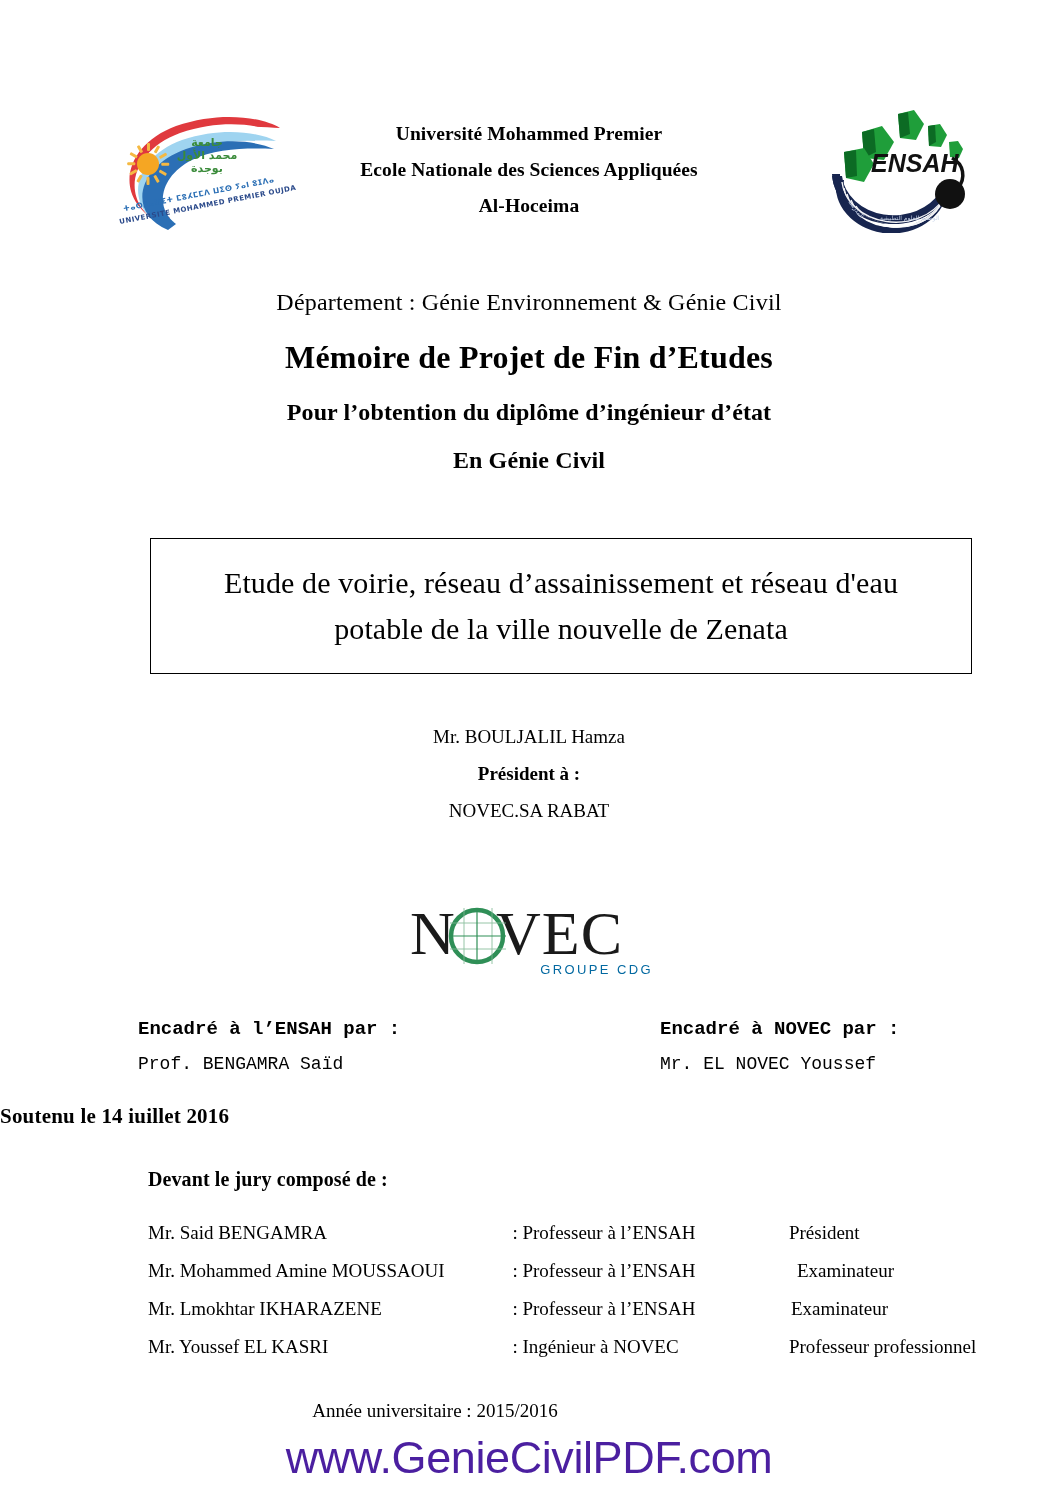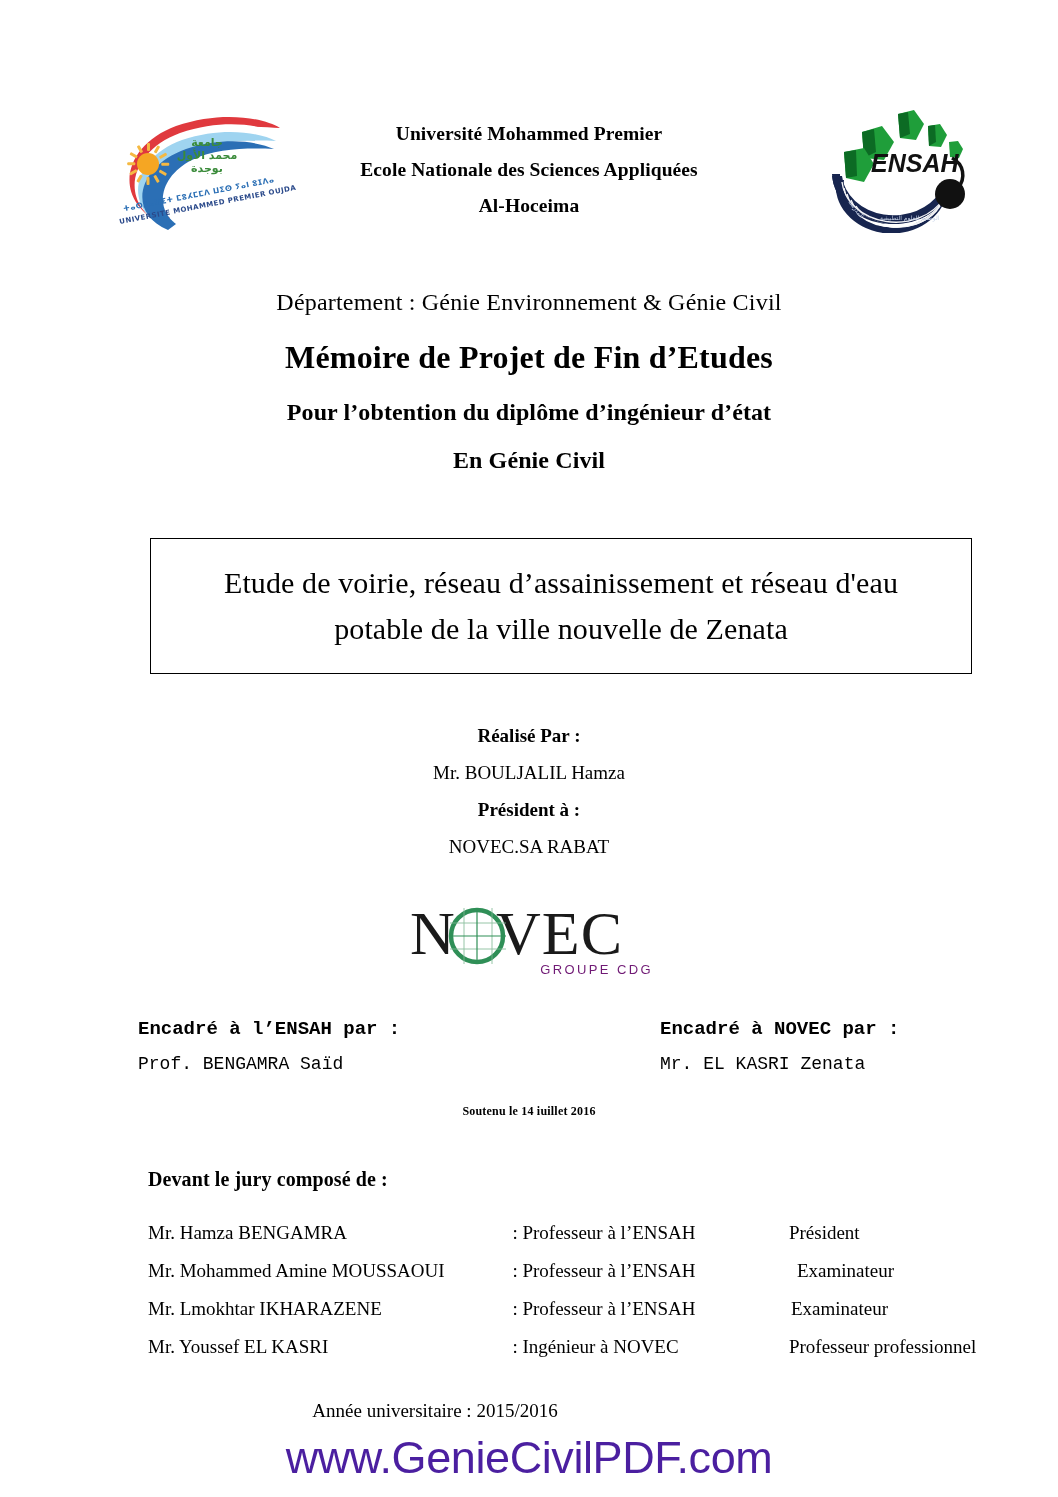--- a/index.html
+++ b/index.html
@@ -200,21 +200,21 @@
     width: 245px;
     height: 86px;
   }
   .novec-sub {
     position: absolute;
     right: 2px;
     top: 64px;
     font-family: "Liberation Sans", "DejaVu Sans", sans-serif;
     font-size: 13px;
     letter-spacing: 2.4px;
-    color: #701a75;
+    color: #0369a1;
   }
 
   
   .supervisors {
     position: absolute;
     left: 0;
     top: 1012px;
     width: 1058px;
     height: 80px;
     font-family: Liberation Mono, monospace;
@@ -240,22 +240,21 @@
     font-size: 18px;
     line-height: 36px;
   }
 
   
   .defense-date {
     position: absolute;
     left: 0;
     top: 1104px;
     width: 1058px;
-    text-align: center;
-    font-size: 12px;
+    font-size: 21px;
     font-weight: bold;
     letter-spacing: 0.2px;
   }
 
   
   .jury-heading {
     position: absolute;
     left: 148px;
     top: 1168px;
     font-size: 20px;
@@ -387,21 +386,20 @@
   <div class="memoire-line">Mémoire de Projet de Fin d’Etudes</div>
   <div class="obtention-line">Pour l’obtention du diplôme d’ingénieur d’état</div>
   <div class="filiere-line">En Génie Civil</div>
 </div>
 
 <div class="title-box">
   <div class="title-text">Etude de voirie, réseau d’assainissement et réseau d'eau potable de la ville nouvelle de Zenata</div>
 </div>
 
 <div class="author-block">
-  <div class="auth-label">Réalisé Par :</div>
   <div class="auth-value">Mr. BOULJALIL Hamza</div>
   <div class="auth-label">Président à :</div>
   <div class="auth-value">NOVEC.SA RABAT</div>
 </div>
 
 <div class="logo-novec">
   <svg width="245" height="86" viewBox="0 0 245 86">
     <text x="0" y="56" font-family="Liberation Serif, DejaVu Serif, serif" font-size="62" letter-spacing="1" fill="#1a1a1a">N</text>
     <text x="86" y="56" font-family="Liberation Serif, DejaVu Serif, serif" font-size="62" letter-spacing="1" fill="#1a1a1a">VEC</text>
 
@@ -422,31 +420,31 @@
   <div class="novec-sub">GROUPE CDG</div>
 </div>
 
 <div class="supervisors">
   <div class="sup-col-left">
     <div class="sup-label">Encadré à l’ENSAH par :</div>
     <div class="sup-name">Prof. BENGAMRA Saïd</div>
   </div>
   <div class="sup-col-right">
     <div class="sup-label">Encadré à NOVEC par :</div>
-    <div class="sup-name">Mr. EL KASRI Zenata</div>
+    <div class="sup-name">Mr. EL NOVEC Youssef</div>
   </div>
 </div>
 
 <div class="defense-date">Soutenu le 14 iuillet  2016</div>
 
 <div class="jury-heading">Devant le jury composé de :</div>
 <table class="jury-table">
   <tbody>
     <tr>
-      <td class="jury-c1">Mr. Hamza BENGAMRA</td>
+      <td class="jury-c1">Mr. Said BENGAMRA</td>
       <td class="jury-c2">: Professeur à l’ENSAH</td>
       <td class="jury-c3">Président</td>
     </tr>
     <tr>
       <td class="jury-c1">Mr. Mohammed Amine MOUSSAOUI</td>
       <td class="jury-c2">: Professeur à l’ENSAH</td>
       <td class="jury-c3 ind-2">Examinateur</td>
     </tr>
     <tr>
       <td class="jury-c1">Mr. Lmokhtar IKHARAZENE</td>

